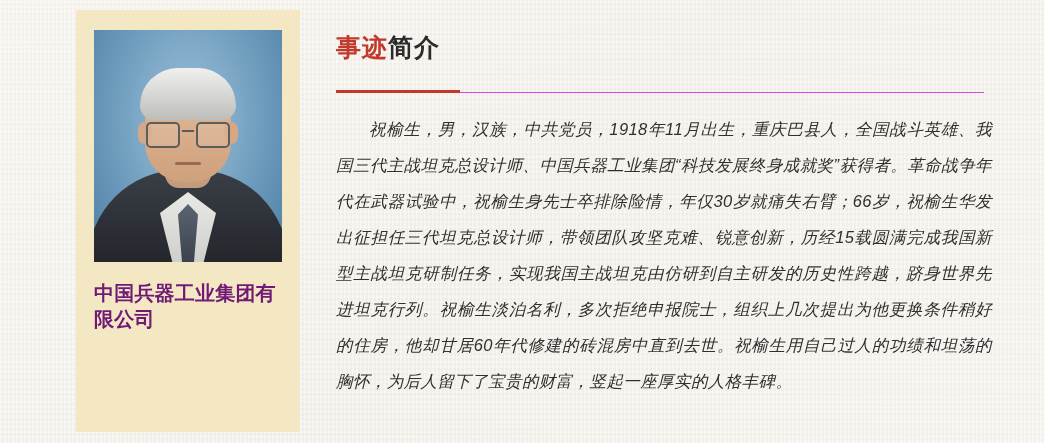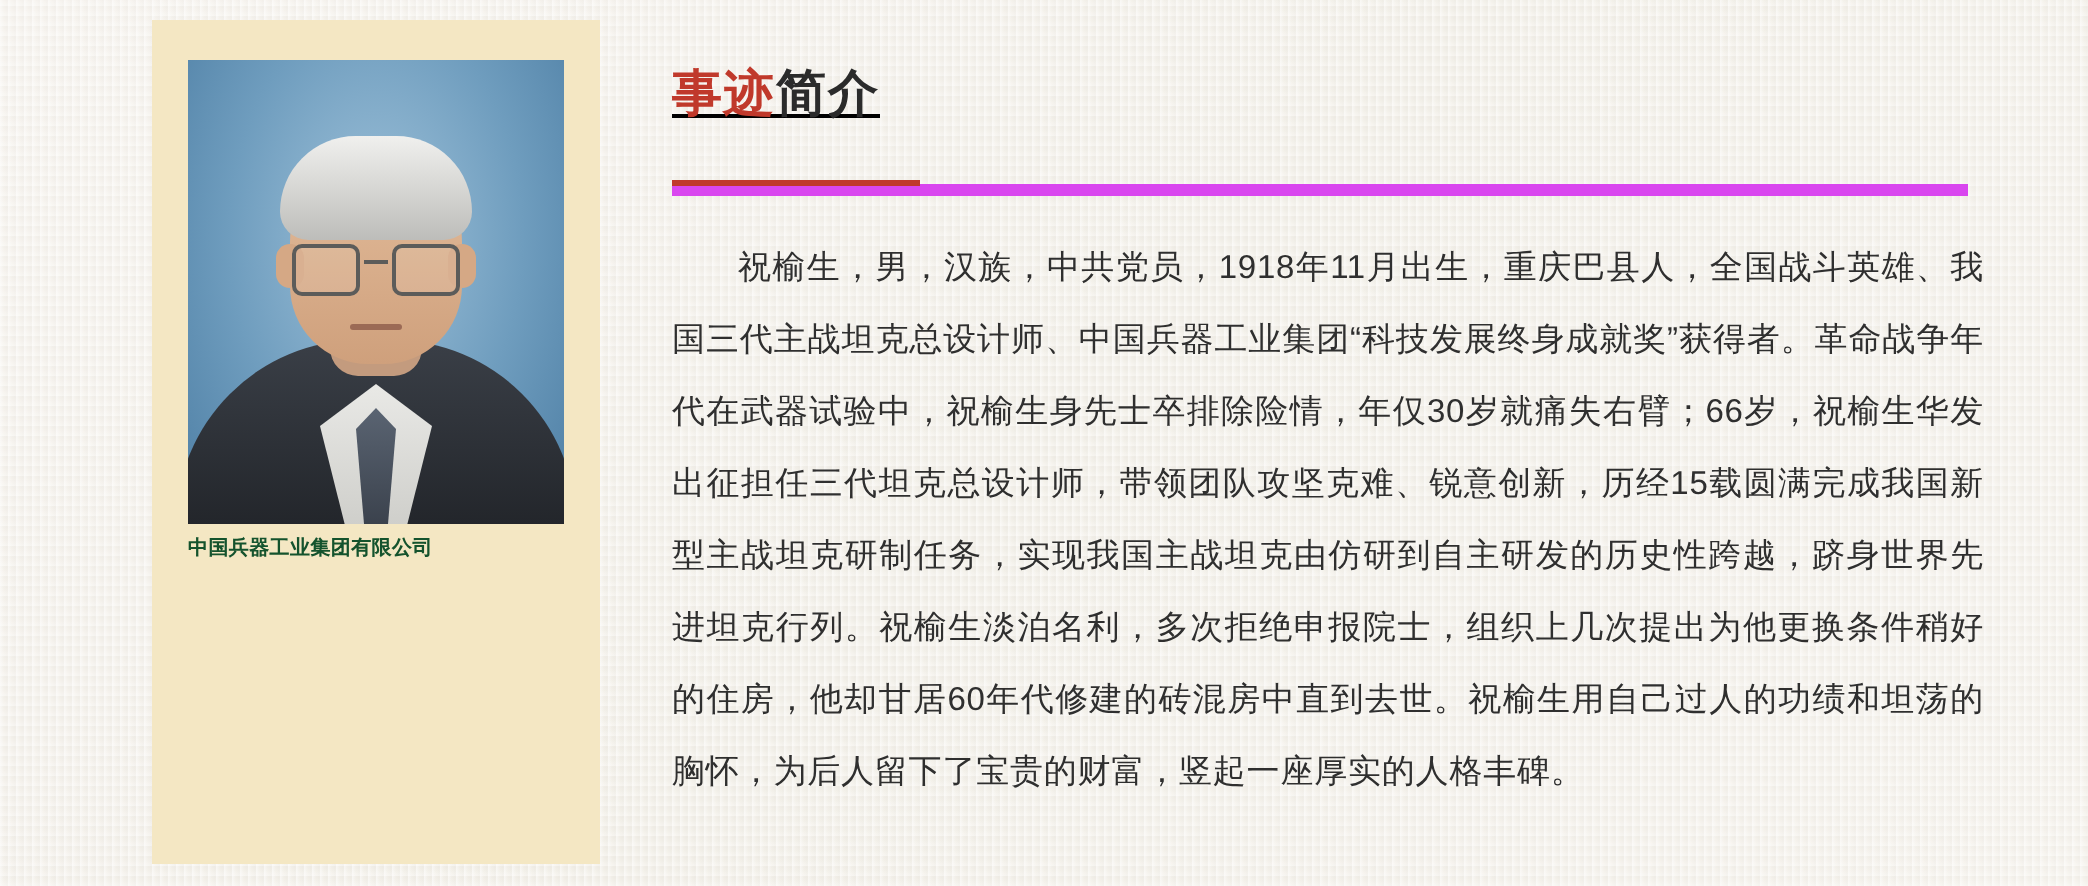--- a/index.html
+++ b/index.html
@@ -151,22 +151,23 @@
     top: 132px;
     left: 50%;
     transform: translateX(-50%);
     width: 26px;
     height: 3px;
     background: #9b6a55;
     border-radius: 2px;
   }
 
   .profile-text {
-    color: #14532d;
-    font-size: 10px;
+    margin-top: 18px;
+    color: #701a75;
+    font-size: 20px;
     line-height: 26px;
     font-weight: bold;
     letter-spacing: 0.2px;
   }
   .profile-text p {
     margin: 0;
   }
   .profile-text p + p {
     margin-top: 2px;
   }
@@ -175,24 +176,23 @@
   .article {
     flex: 1;
     margin-left: 36px;
     margin-right: 40px;
     padding-top: 14px;
     box-sizing: border-box;
   }
   .article-head {
     position: relative;
     padding-bottom: 12px;
-    border-bottom: 6px solid #d946ef;
+    border-bottom: 1px solid #d946ef;
     margin-bottom: 18px;
     width: 648px;
-    text-decoration: underline;
   }
   .article-title {
     font-size: 25px;
     font-weight: bold;
     letter-spacing: 1px;
     line-height: 32px;
     white-space: nowrap;
   }
   .title-a { color: #c0392b; }
   .title-b { color: #2b2b2b; }
@@ -206,20 +206,21 @@
   }
   .article-body {
     color: #2f2f2f;
     font-size: 16.5px;
     line-height: 36px;
     text-align: justify;
     text-justify: inter-ideograph;
     width: 656px;
     text-indent: 2em;
     letter-spacing: 0.4px;
+    font-style: italic;
   }
 </style>
 </head>
 <body>
 
 <div class="paper-bg"></div>
 
 <div class="layout">
 
   <aside class="profile-card">

